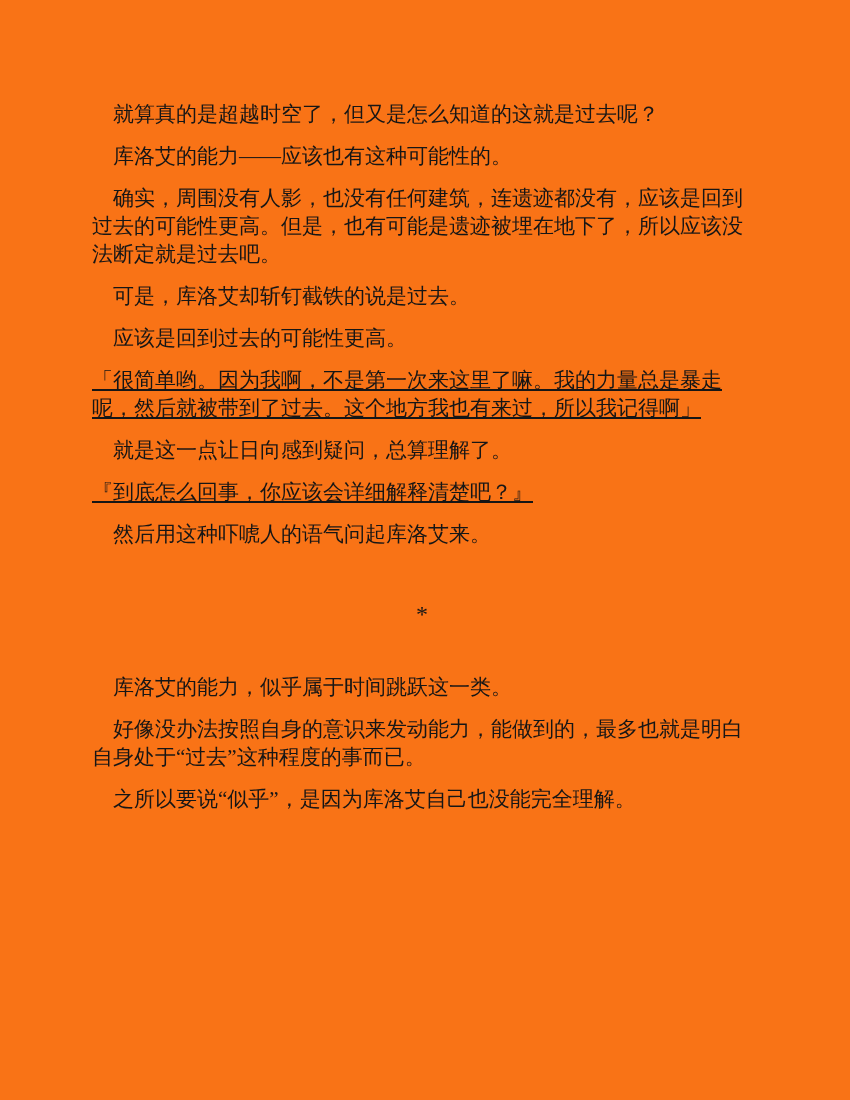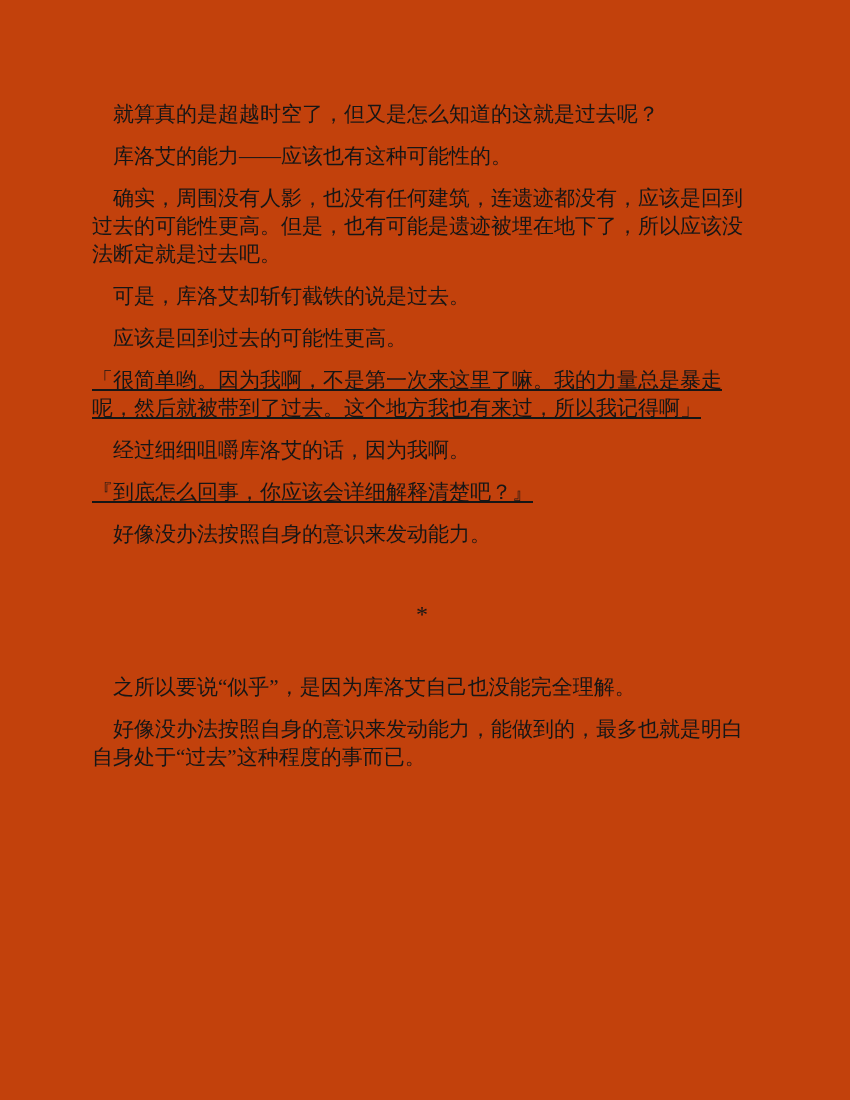--- a/index.html
+++ b/index.html
@@ -4,21 +4,21 @@
 <style>
   html, body {
     margin: 0;
     padding: 0;
     background: #ffffff;
   }
   .page {
     position: relative;
     width: 850px;
     height: 1100px;
-    background: #c2410c;
+    background: #f97316;
     overflow: hidden;
   }
   .text-column {
     position: absolute;
     left: 92px;
     top: 100px;
     width: 660px;
     font-family: "Liberation Serif", "DejaVu Serif", serif;
     font-size: 21px;
     line-height: 28px;
@@ -49,20 +49,21 @@
 <body>
 
 <div class="page">
   <div class="text-column">
     <p class="indent">就算真的是超越时空了，但又是怎么知道的这就是过去呢？</p>
     <p class="indent">库洛艾的能力——应该也有这种可能性的。</p>
     <p class="indent">确实，周围没有人影，也没有任何建筑，连遗迹都没有，应该是回到过去的可能性更高。但是，也有可能是遗迹被埋在地下了，所以应该没法断定就是过去吧。</p>
     <p class="indent">可是，库洛艾却斩钉截铁的说是过去。</p>
     <p class="indent">应该是回到过去的可能性更高。</p>
     <p class="flush">「很简单哟。因为我啊，不是第一次来这里了嘛。我的力量总是暴走呢，然后就被带到了过去。这个地方我也有来过，所以我记得啊」</p>
-    <p class="indent">经过细细咀嚼库洛艾的话，因为我啊。</p>
+    <p class="indent">就是这一点让日向感到疑问，总算理解了。</p>
     <p class="flush">『到底怎么回事，你应该会详细解释清楚吧？』</p>
-    <p class="indent">好像没办法按照自身的意识来发动能力。</p>
+    <p class="indent">然后用这种吓唬人的语气问起库洛艾来。</p>
     <p class="separator">*</p>
+    <p class="indent">库洛艾的能力，似乎属于时间跳跃这一类。</p>
+    <p class="indent">好像没办法按照自身的意识来发动能力，能做到的，最多也就是明白自身处于“过去”这种程度的事而已。</p>
     <p class="indent">之所以要说“似乎”，是因为库洛艾自己也没能完全理解。</p>
-    <p class="indent">好像没办法按照自身的意识来发动能力，能做到的，最多也就是明白自身处于“过去”这种程度的事而已。</p>
   </div>
 </div>
 
 </body></html>

